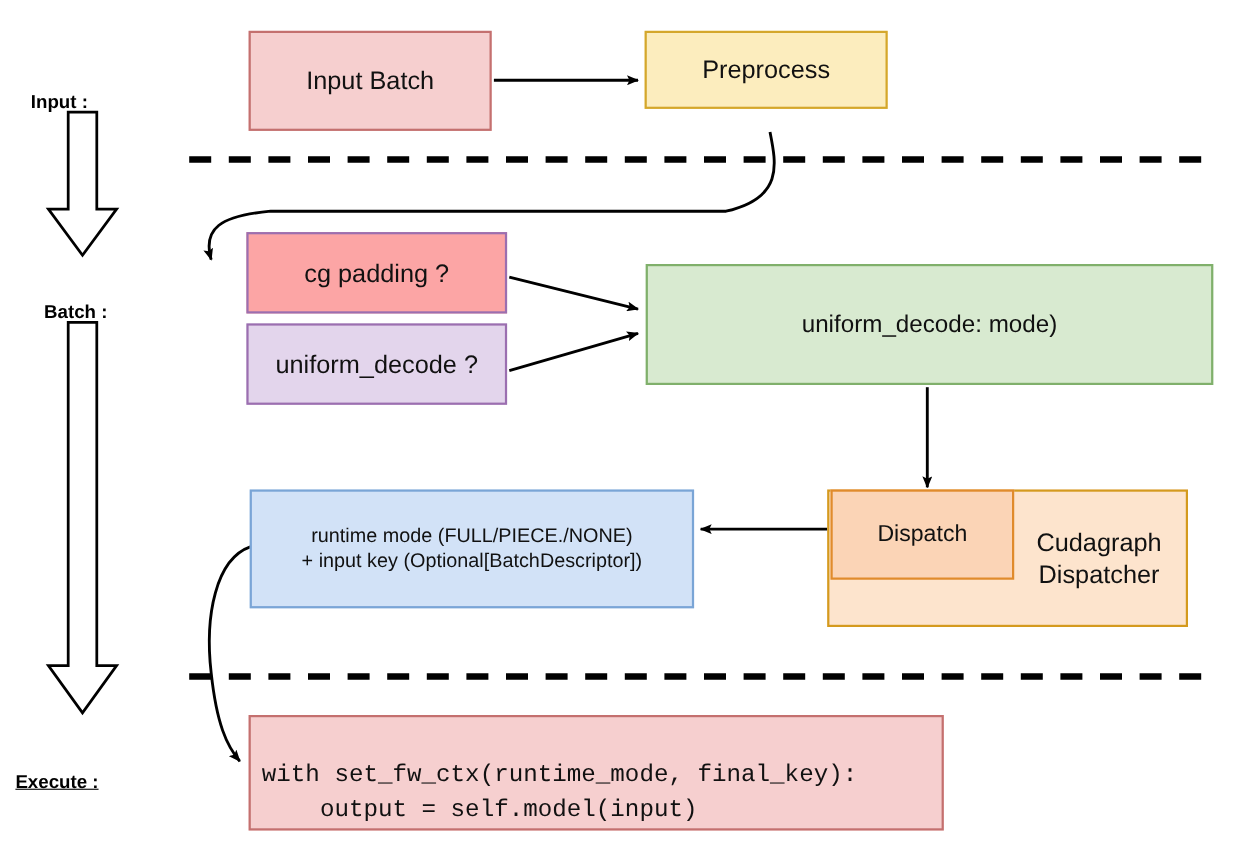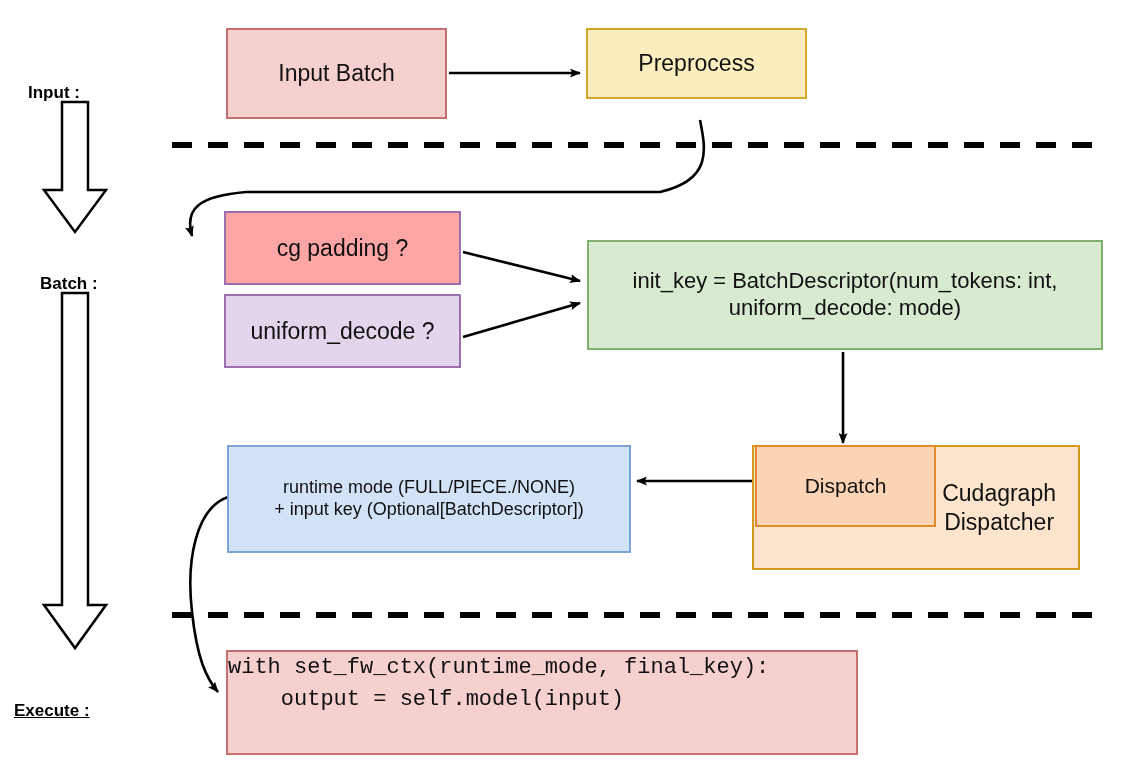--- a/index.html
+++ b/index.html
@@ -23,26 +23,26 @@
         background:#fca5a5;border-color:#9b6fb0;font-size:23px;}
   #n-uniform-decode{left:224px;top:294px;width:237px;height:74px;
         background:#e3d5ec;border-color:#9b6fb0;font-size:23px;}
   #n-init-key{left:587px;top:240px;width:516px;height:110px;
         background:#d8ead0;border-color:#80b06b;font-size:22px;padding:0 12px;}
   #n-runtime-mode{left:227px;top:445px;width:404px;height:108px;
         background:#d2e2f7;border-color:#7aa5d6;font-size:18px;}
   #n-cudagraph-dispatcher{left:752px;top:445px;width:328px;height:125px;
         background:#fde4cd;border-color:#d49a1e;align-items:center;
         justify-content:flex-end;padding-right:22px;font-size:23px;}
-  #n-dispatch{left:755px;top:445px;width:181px;height:82px;
+  #n-dispatch{left:755px;top:445px;width:167px;height:82px;
         background:#fbd4b6;border-color:#e08b2c;font-size:21px;z-index:3;}
   #n-exec-code{left:226px;top:650px;width:632px;height:105px;
         background:#f6cfcf;border-color:#c4706f;font-size:22px;
         font-family:"Liberation Mono","DejaVu Sans Mono",monospace;
-        justify-content:flex-start;align-items:flex-start;
+        justify-content:flex-start;align-items:flex-end;padding-left:10px;
         text-align:left;white-space:pre;line-height:1.45;}
 
   #lbl-input{left:28px;top:42px;}
   #lbl-plan{left:40px;top:233px;}
   #lbl-execute{left:14px;top:660px;text-decoration:underline;}
 </style>
 </head>
 <body>
 
 <div id="stage">
@@ -90,21 +90,20 @@
   <div class="node" id="n-cg-padding">
     <span>cg padding ?</span>
   </div>
 
   <div class="node" id="n-uniform-decode">
     <span>uniform_decode ?</span>
   </div>
 
   <div class="node" id="n-init-key">
     <div>
-      <div>init_key = BatchDescriptor(num_tokens: int,</div>
       <div>uniform_decode: mode)</div>
     </div>
   </div>
 
   <div class="node" id="n-runtime-mode">
     <div>
       <div>runtime mode (FULL/PIECE./NONE)</div>
       <div>+ input key (Optional[BatchDescriptor])</div>
     </div>
   </div>

